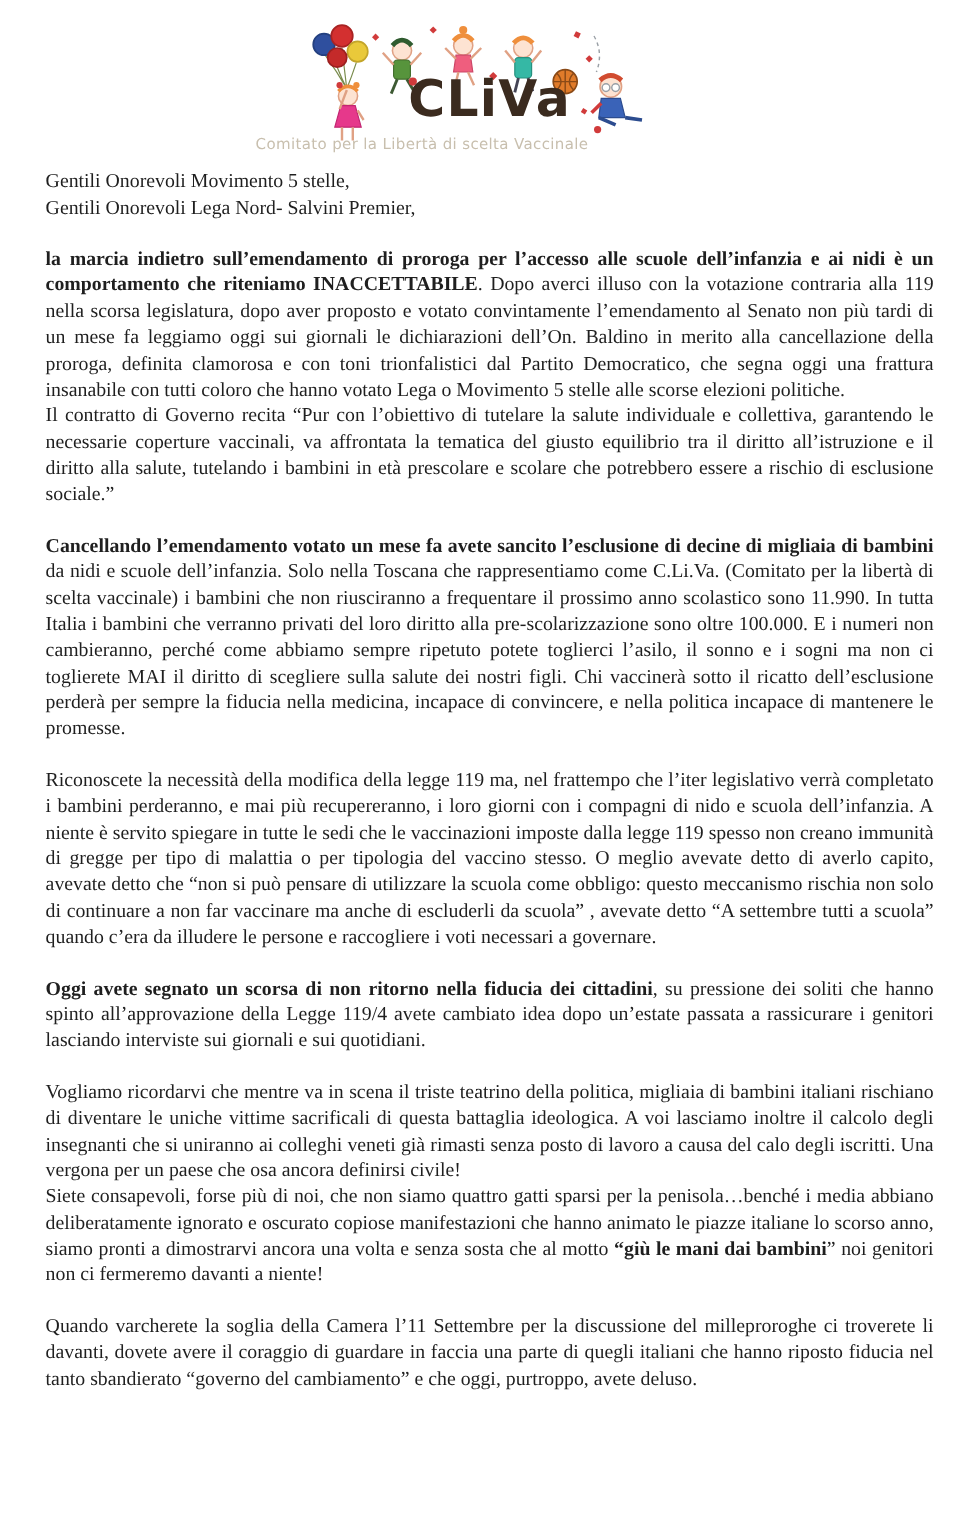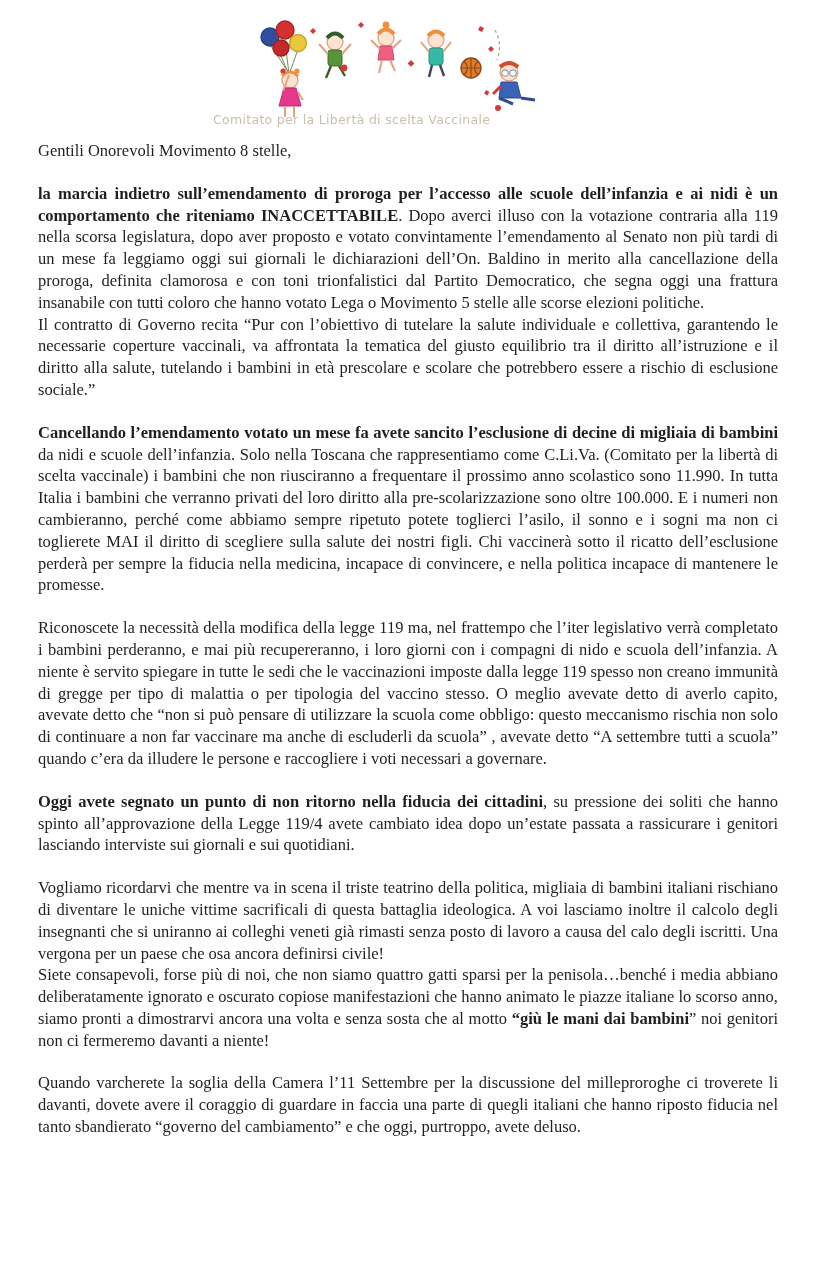--- a/index.html
+++ b/index.html
@@ -121,31 +121,33 @@
       <g fill="#d13b3b">
         <path d="M70 12 l3 3 -3 3 -3 -3 z"></path>
         <path d="M118 6 l3 3 -3 3 -3 -3 z"></path>
         <path d="M168 44 l3.4 3.4 -3.4 3.4 -3.4 -3.4 z"></path>
         <path d="M237 10 l4 2 -2 4 -4 -2 z"></path>
         <path d="M248 30 l3 3 -3 3 -3 -3 z"></path>
         <path d="M243 74 l3.4 2 -2 3.4 -3.4 -2 z"></path>
       </g>
     </svg>
 
+    <div class="wordmark" style="color: rgb(59, 43, 31);">CLiVa</div>
     <div class="tagline" style="color: rgb(200, 191, 174);">Comitato per la Libertà di scelta Vaccinale</div>
   </div>
 
   <div class="letter" style="color: rgb(31, 31, 31);">
 
     <div class="meta">
-      <div>Gentili Onorevoli Movimento 8 stelle,</div>
+      <div>Gentili Onorevoli Movimento 5 stelle,</div>
+      <div>Gentili Onorevoli Lega Nord- Salvini Premier,</div>
     </div>
 
     <p class="para"><span class="run-b">la marcia indietro sull’emendamento di proroga per l’accesso alle scuole dell’infanzia e ai nidi è un comportamento che riteniamo INACCETTABILE</span><span>. Dopo averci illuso con la votazione contraria alla 119 nella scorsa legislatura, dopo aver proposto e votato convintamente l’emendamento al Senato non più tardi di un mese fa leggiamo oggi sui giornali le dichiarazioni dell’On. Baldino in merito alla cancellazione della proroga, definita clamorosa e con toni trionfalistici dal Partito Democratico, che segna oggi una frattura insanabile con tutti coloro che hanno votato Lega o Movimento 5 stelle alle scorse elezioni politiche.</span><br><span>Il contratto di Governo recita “Pur con l’obiettivo di tutelare la salute individuale e collettiva, garantendo le necessarie coperture vaccinali, va affrontata la tematica del giusto equilibrio tra il diritto all’istruzione e il diritto alla salute, tutelando i bambini in età prescolare e scolare che potrebbero essere a rischio di esclusione sociale.”</span></p>
     <p class="para"><span class="run-b">Cancellando l’emendamento votato un mese fa avete sancito l’esclusione di decine di migliaia di bambini</span><span> da nidi e scuole dell’infanzia. Solo nella Toscana che rappresentiamo come C.Li.Va. (Comitato per la libertà di scelta vaccinale) i bambini che non riusciranno a frequentare il prossimo anno scolastico sono 11.990. In tutta Italia i bambini che verranno privati del loro diritto alla pre-scolarizzazione sono oltre 100.000. E i numeri non cambieranno, perché come abbiamo sempre ripetuto potete toglierci l’asilo, il sonno e i sogni ma non ci toglierete MAI il diritto di scegliere sulla salute dei  nostri figli. Chi vaccinerà sotto il ricatto dell’esclusione perderà per sempre la fiducia nella medicina, incapace di convincere, e nella politica incapace di mantenere le promesse.</span></p>
     <p class="para"><span>Riconoscete la necessità della modifica della legge 119 ma, nel frattempo che l’iter legislativo verrà completato i bambini perderanno, e mai più recupereranno, i loro giorni con i compagni di nido e scuola dell’infanzia. A niente è servito spiegare in tutte le sedi che le vaccinazioni imposte dalla legge 119 spesso non creano immunità di gregge per tipo di malattia o per tipologia del vaccino stesso. O meglio avevate detto di averlo capito, avevate detto che “non si può pensare di utilizzare la scuola come obbligo: questo meccanismo rischia non solo di continuare a non far vaccinare ma anche di escluderli da scuola”  , avevate detto “A settembre tutti a scuola” quando c’era da illudere le persone e raccogliere i voti necessari a governare.</span></p>
-    <p class="para"><span class="run-b">Oggi avete segnato un punto di non ritorno nella fiducia dei cittadini</span><span>, su pressione dei soliti che hanno spinto all’approvazione della Legge 119/4 avete cambiato idea dopo un’estate passata a rassicurare i genitori lasciando interviste sui giornali e sui quotidiani.</span></p>
+    <p class="para"><span class="run-b">Oggi avete segnato un scorsa di non ritorno nella fiducia dei cittadini</span><span>, su pressione dei soliti che hanno spinto all’approvazione della Legge 119/4 avete cambiato idea dopo un’estate passata a rassicurare i genitori lasciando interviste sui giornali e sui quotidiani.</span></p>
     <p class="para"><span>Vogliamo ricordarvi che mentre va in scena il triste teatrino della politica, migliaia di bambini italiani rischiano di diventare le uniche vittime sacrificali di questa battaglia ideologica. A voi lasciamo inoltre il calcolo degli insegnanti che si uniranno ai colleghi veneti già rimasti senza posto di lavoro a causa del calo degli iscritti. Una vergona per un paese che osa ancora definirsi civile!</span><br><span>Siete consapevoli, forse più di noi, che non siamo </span><span class="run-i">quattro gatti</span><span> sparsi per la penisola…benché i media abbiano deliberatamente ignorato e oscurato copiose manifestazioni che hanno animato le piazze italiane lo scorso anno, siamo pronti a dimostrarvi ancora una volta e senza sosta che al motto </span><span class="run-b">“giù le mani dai bambini</span><span>” noi genitori non ci fermeremo davanti a niente!</span></p>
     <p class="para"><span>Quando varcherete la soglia della Camera l’11 Settembre per la discussione del milleproroghe ci troverete li davanti, dovete avere il coraggio di guardare in faccia una parte di quegli italiani che hanno riposto fiducia nel tanto sbandierato “governo del cambiamento”  e che oggi, purtroppo, avete deluso.</span></p>
 
   </div>
 
 </div>
 
 </body></html>

